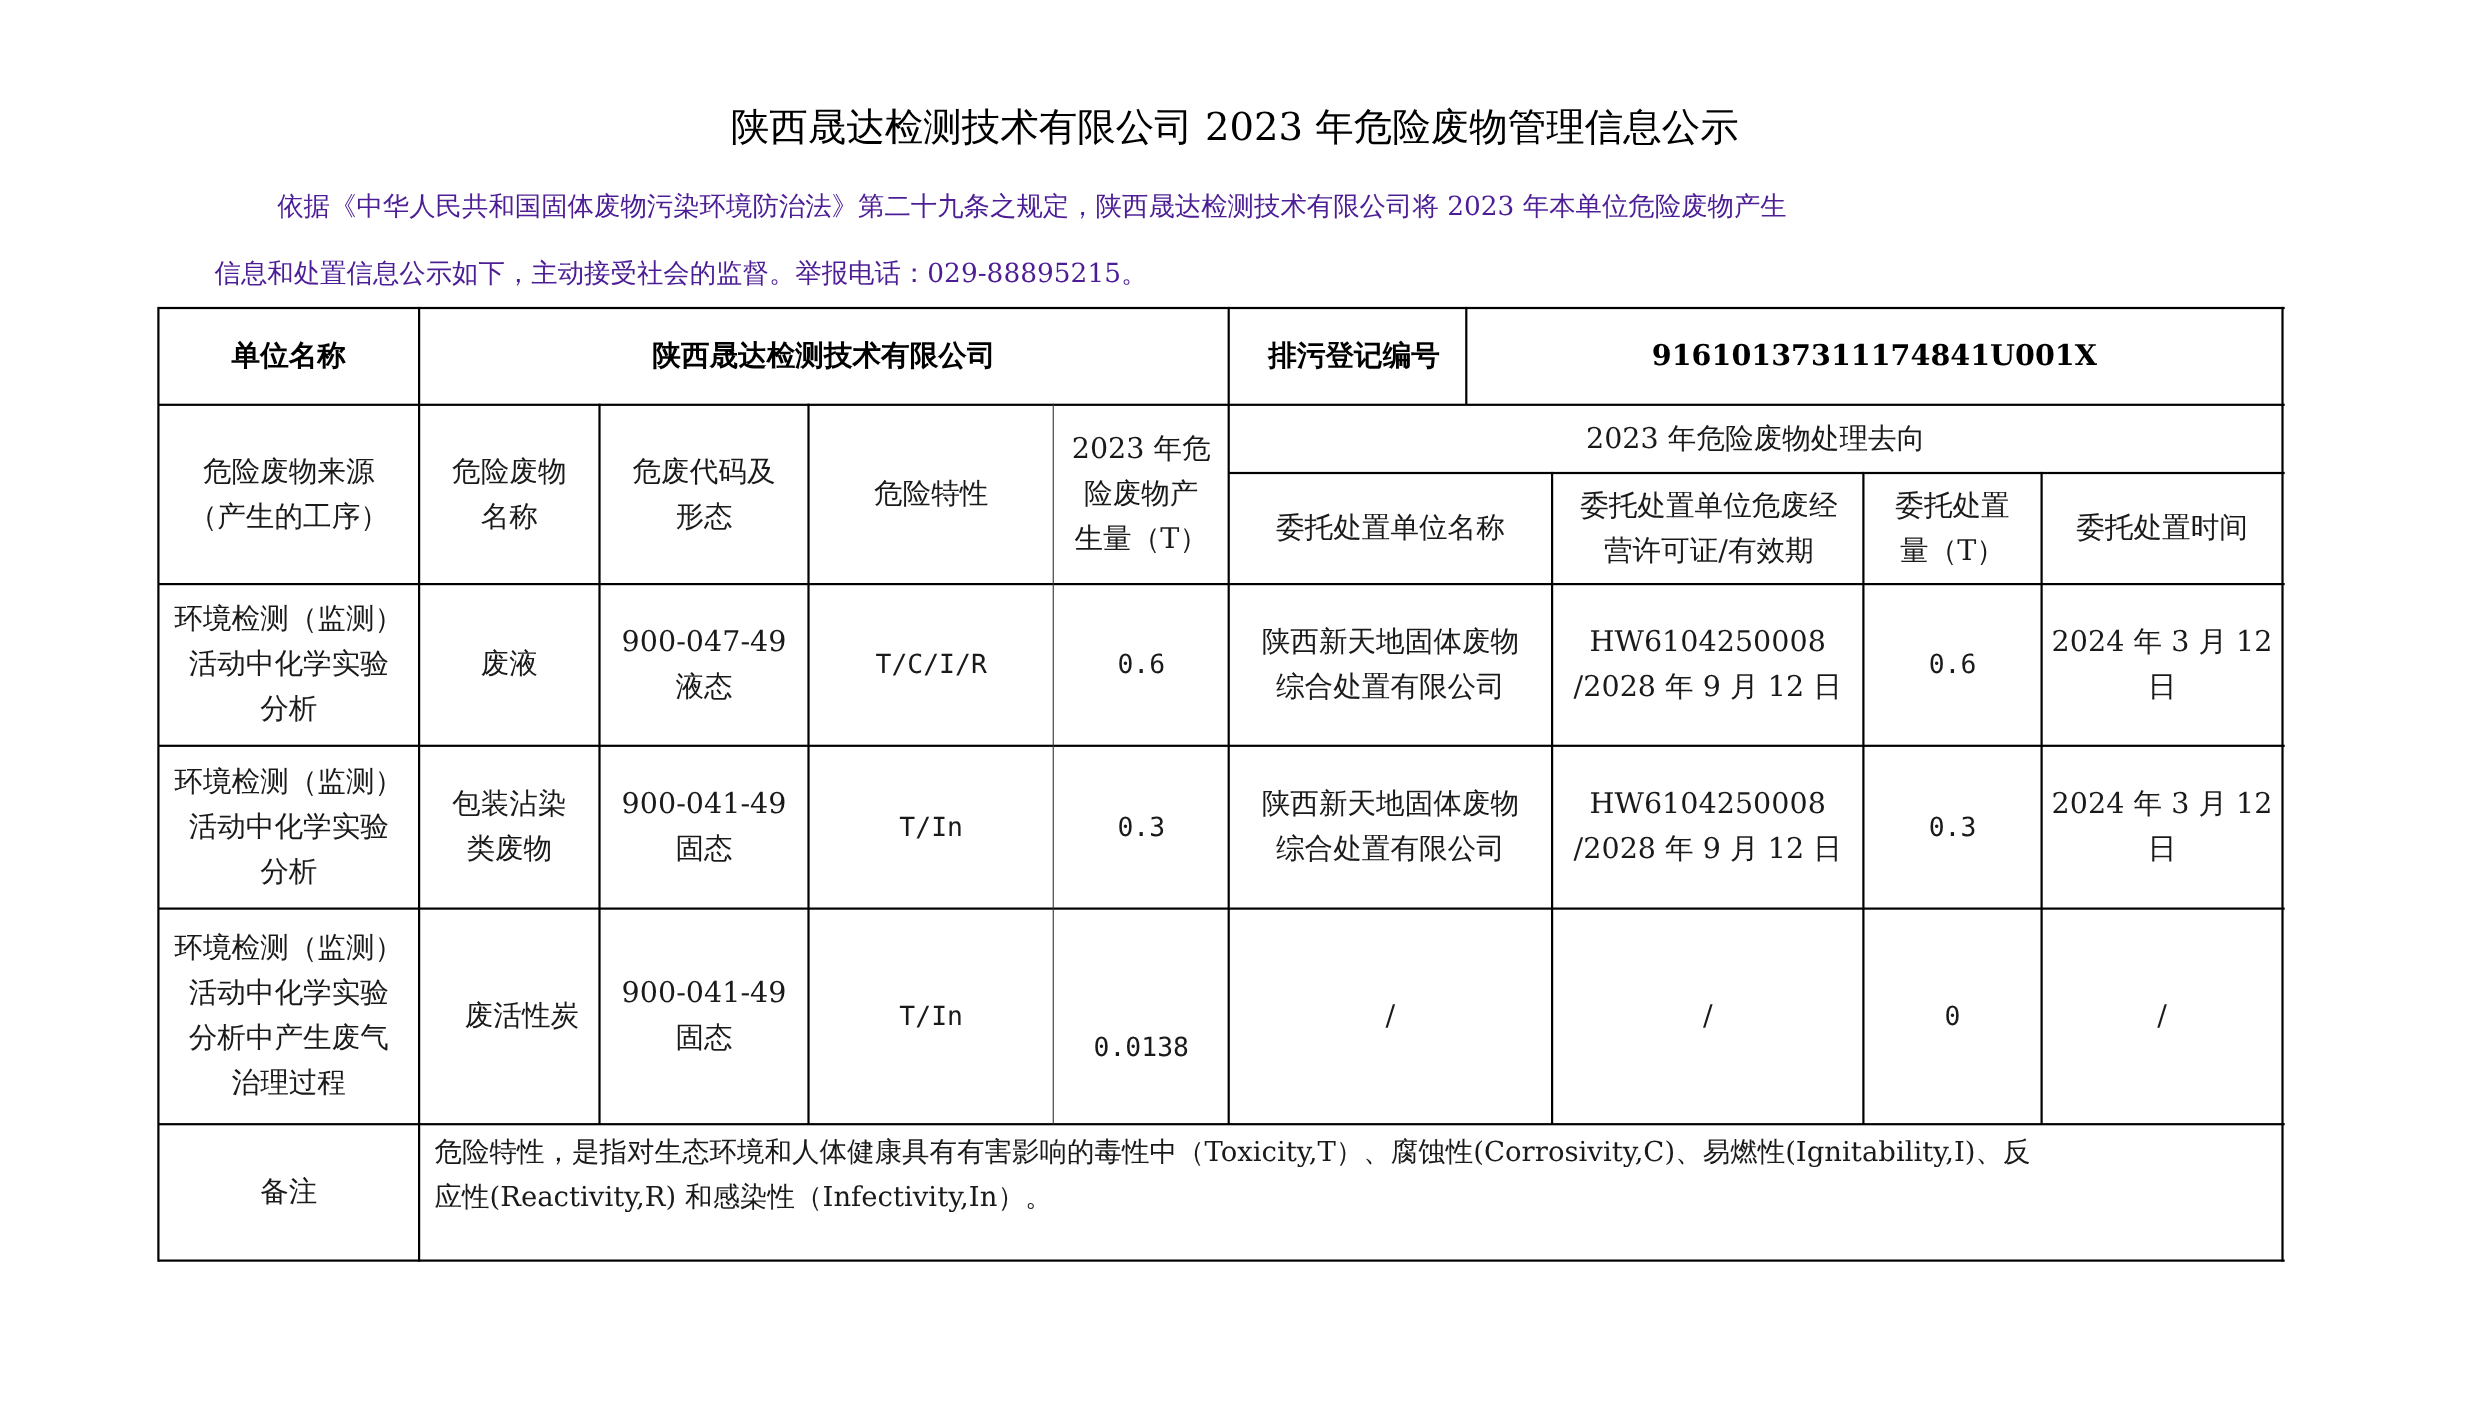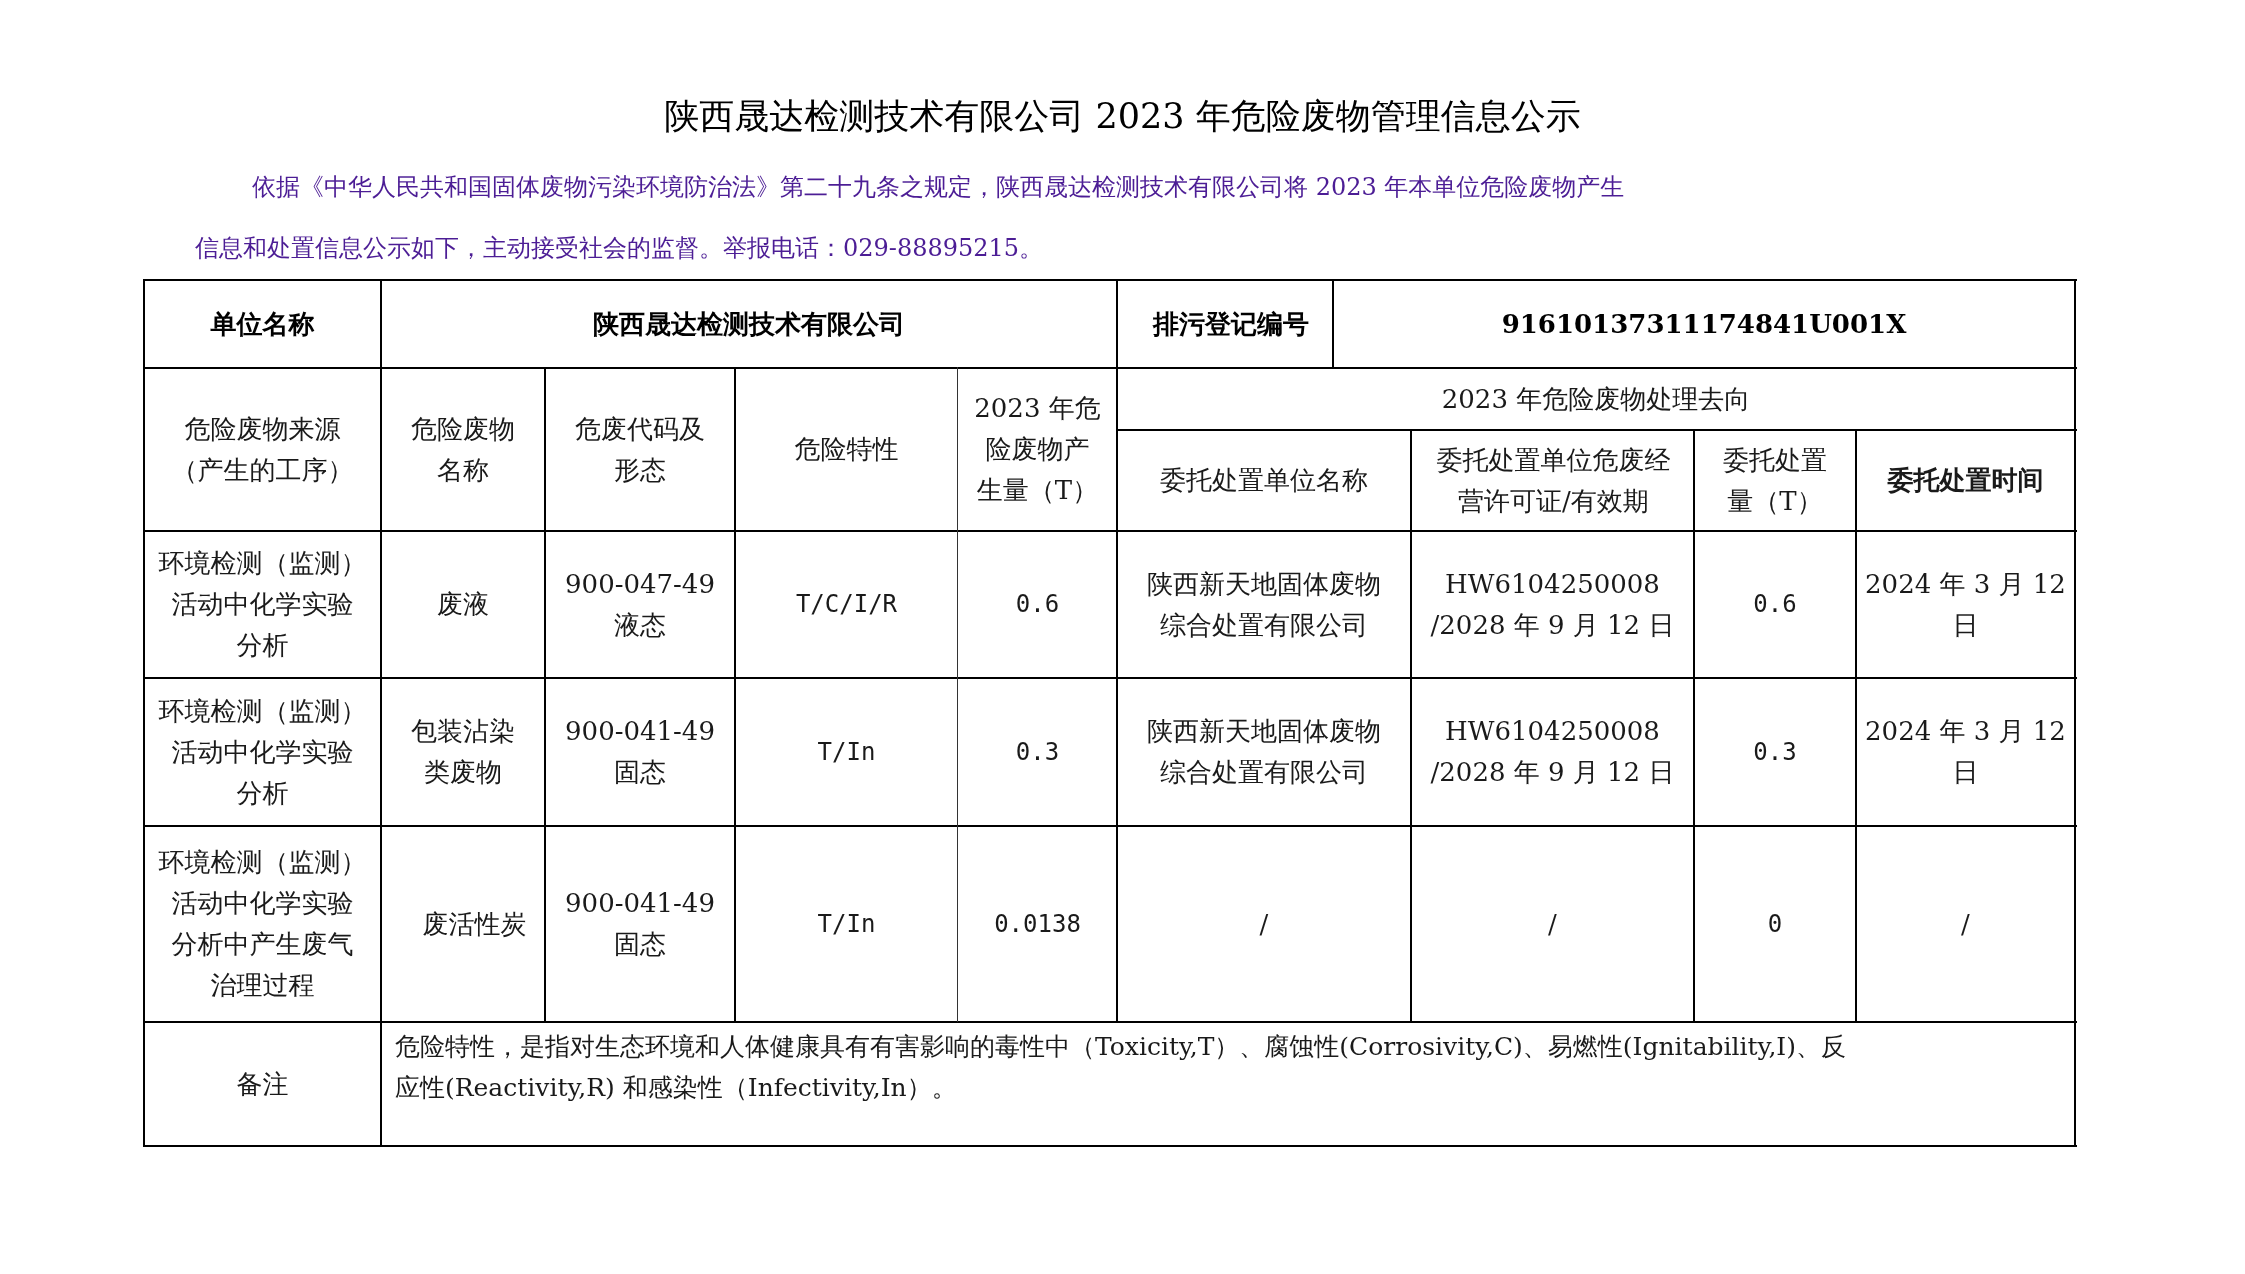--- a/index.html
+++ b/index.html
@@ -77,21 +77,21 @@
       <span class="txt">委托处置单位名称</span>
     </div>
   <div class="cell" style="left:1411px; top:430px; width:285px; height:101px;">
       <span class="txt">委托处置单位危废经
 营许可证/有效期</span>
     </div>
   <div class="cell" style="left:1694px; top:430px; width:162px; height:101px;">
       <span class="txt">委托处置
 量（T）</span>
     </div>
-  <div class="cell" style="left:1856px; top:430px; width:219px; height:101px;font-weight:bold;">
+  <div class="cell" style="left:1856px; top:430px; width:219px; height:101px;">
       <span class="txt">委托处置时间</span>
     </div>
 
   <div>
     <div class="cell" style="left:144px; top:531px; width:237px; height:147px;">
         <span class="txt">环境检测（监测）
 活动中化学实验
 分析</span>
       </div>
     <div class="cell" style="left:381px; top:531px; width:164px; height:147px;">
@@ -171,21 +171,21 @@
     <div class="cell" style="left:381px; top:826px; width:164px; height:196px;padding-left:29px;">
         <span class="txt">废活性炭</span>
       </div>
     <div class="cell" style="left:545px; top:826px; width:190px; height:196px;">
         <span class="txt">900-041-49
 固态</span>
       </div>
     <div class="cell mono" style="left:735px; top:826px; width:223px; height:196px;">
         <span class="txt">T/In</span>
       </div>
-    <div class="cell mono" style="left:958px; top:826px; width:159px; height:196px;">
+    <div class="cell mono" style="left:958px; top:854px; width:159px; height:196px;">
         <span class="txt">0.0138</span>
       </div>
     <div class="cell" style="left:1117px; top:826px; width:294px; height:196px;">
         <span class="txt">/</span>
       </div>
     <div class="cell" style="left:1411px; top:826px; width:283px; height:196px;">
         <span class="txt">/</span>
       </div>
     <div class="cell mono" style="left:1694px; top:826px; width:162px; height:196px;">
         <span class="txt">0</span>

